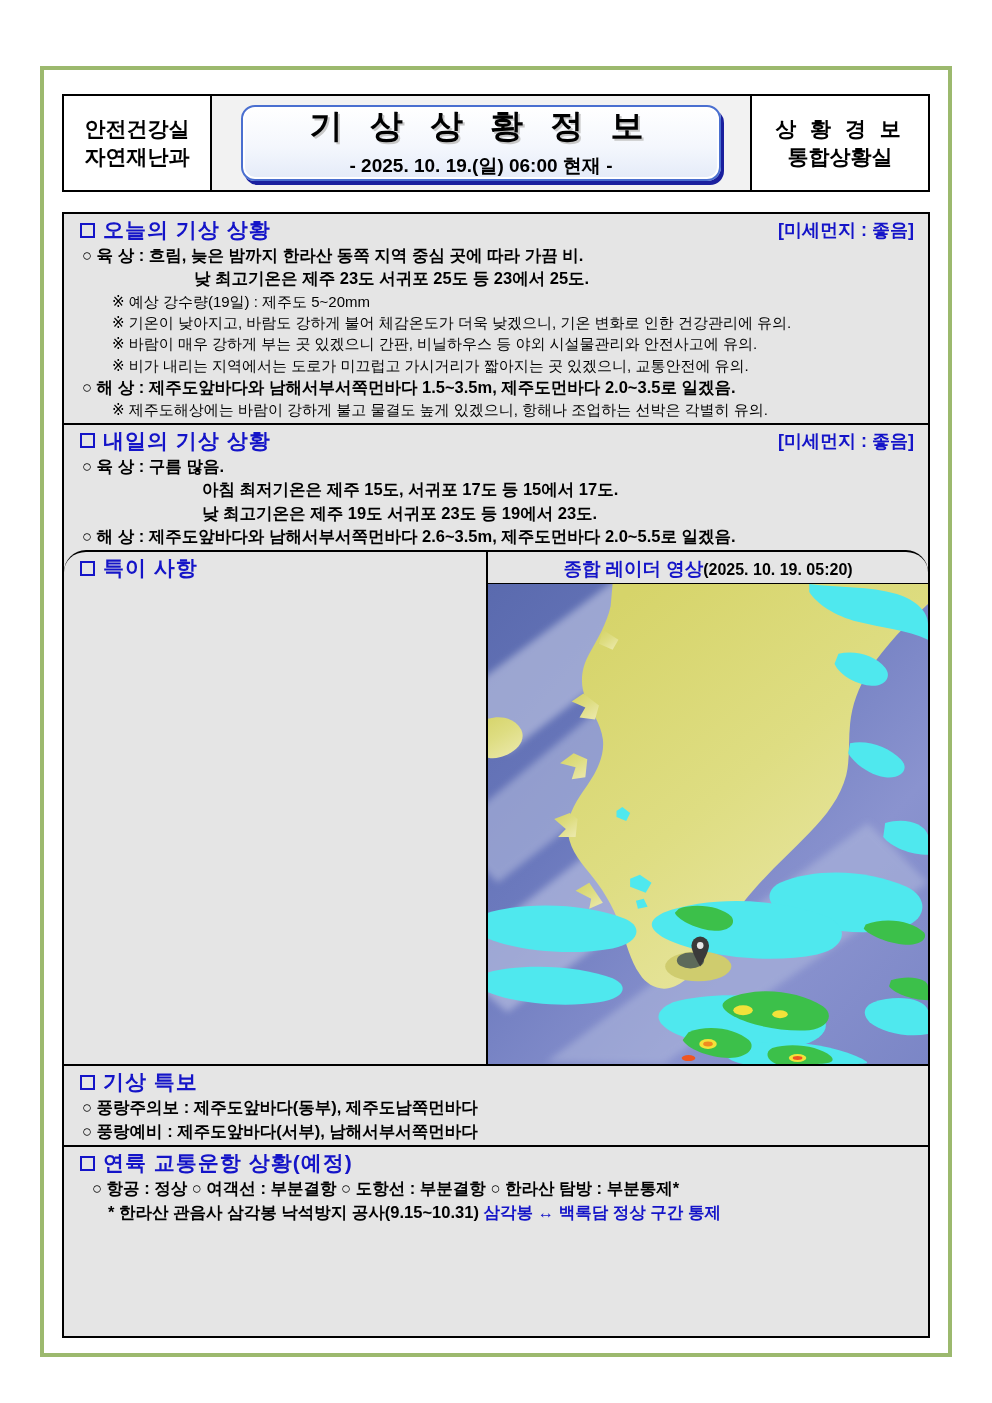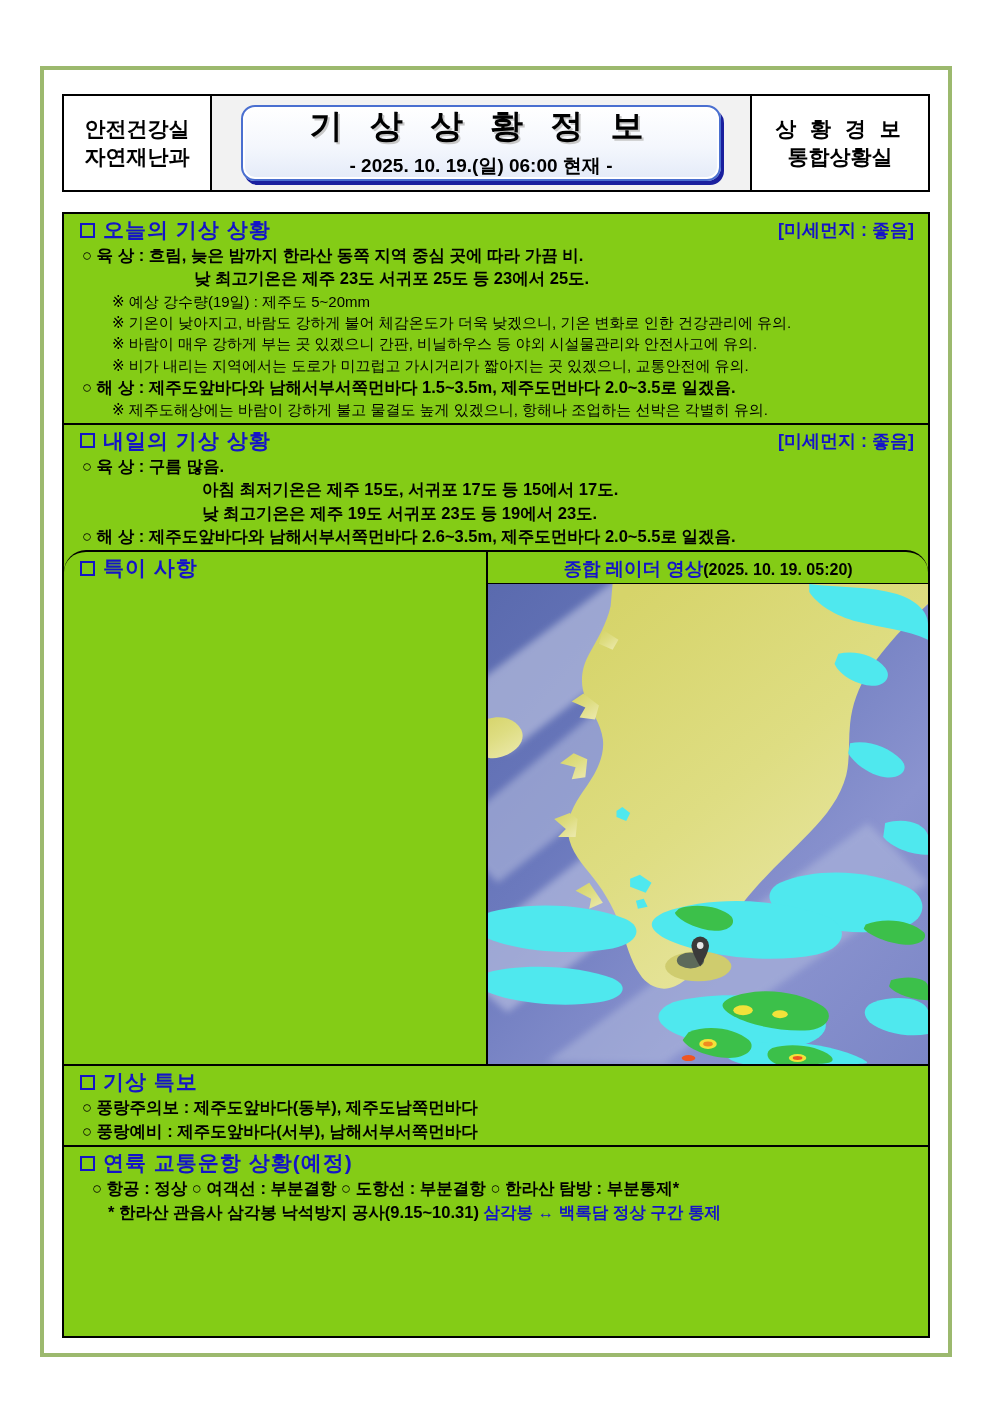--- a/index.html
+++ b/index.html
@@ -106,21 +106,21 @@
 
   
   #body-table {
     position: absolute;
     left: 62px;
     top: 212px;
     width: 868px;
     height: 1126px;
     border: 2px solid #000;
     box-sizing: border-box;
-    background: #84cc16;
+    background: #e5e5e5;
   }
 
   .section {
     box-sizing: border-box;
   }
   .section + .section {
     border-top: 2px solid #000;
   }
 
   .sec-head {

